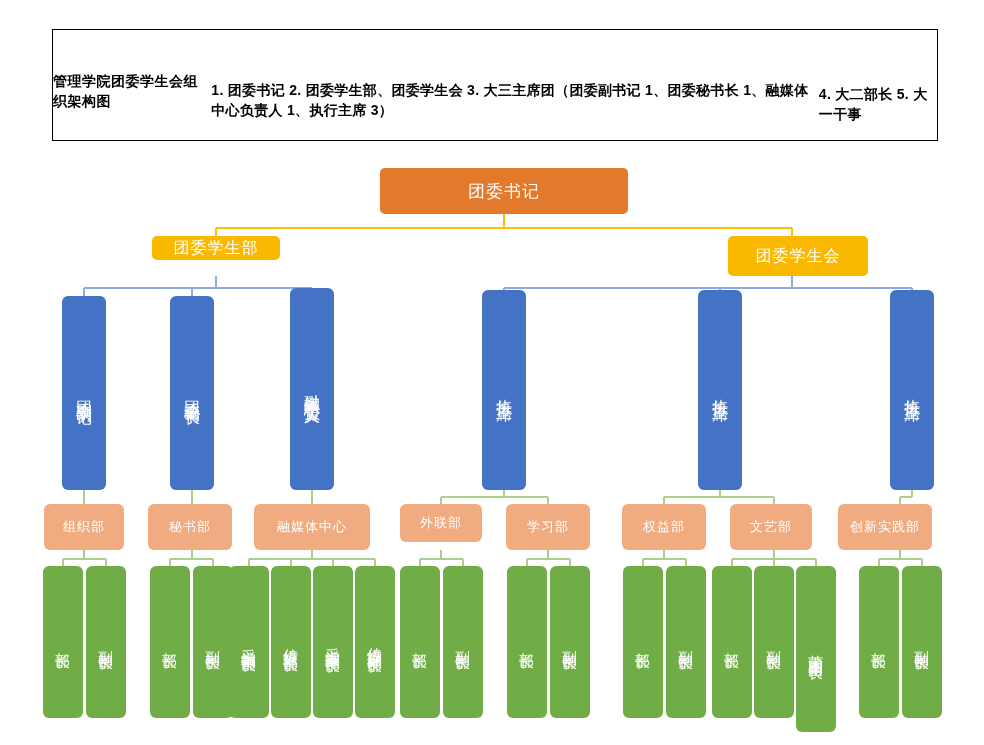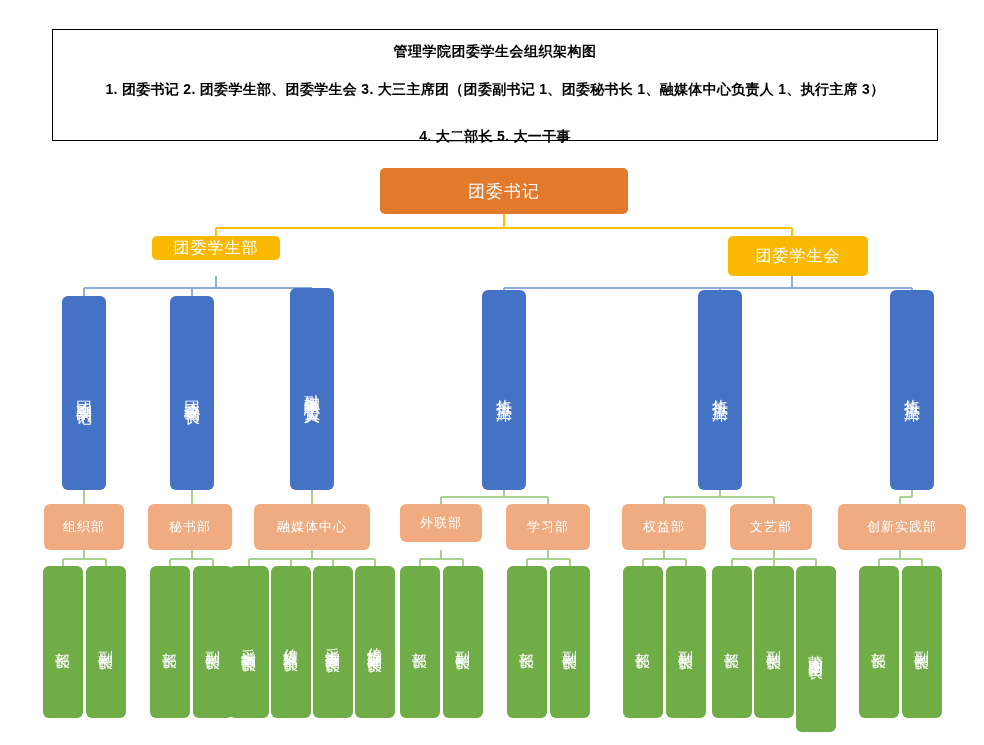--- a/index.html
+++ b/index.html
@@ -32,21 +32,20 @@
   .legend {
     position: absolute;
     left: 52px;
     top: 29px;
     width: 886px;
     height: 112px;
     border: 1px solid #000000;
     box-sizing: border-box;
     background: #ffffff;
     display: flex;
-    flex-direction: column;
     align-items: center;
     justify-content: flex-start;
     padding-top: 11px;
   }
   .legend-title {
     font-size: 14px;
     font-weight: bold;
     color: #000000;
     letter-spacing: 0.5px;
     line-height: 20px;
@@ -235,21 +234,21 @@
     <span class="vtext">执行主席</span>
   </div>
 
   <div class="node dept htext" style="left:44px; top:504px; width:80px; height:46px;">组织部</div>
   <div class="node dept htext" style="left:148px; top:504px; width:84px; height:46px;">秘书部</div>
   <div class="node dept htext" style="left:254px; top:504px; width:116px; height:46px;">融媒体中心</div>
   <div class="node dept htext" style="left:400px; top:504px; width:82px; height:38px;">外联部</div>
   <div class="node dept htext" style="left:506px; top:504px; width:84px; height:46px;">学习部</div>
   <div class="node dept htext" style="left:622px; top:504px; width:84px; height:46px;">权益部</div>
   <div class="node dept htext" style="left:730px; top:504px; width:82px; height:46px;">文艺部</div>
-  <div class="node dept htext" style="left:838px; top:504px; width:128px; height:46px;">创新实践部</div>
+  <div class="node dept htext" style="left:838px; top:504px; width:94px; height:46px;">创新实践部</div>
 
   <div class="node leaf" style="left:43px; top:566px; width:40px; height:152px;">
     <span class="vtext">部长</span>
   </div>
   <div class="node leaf" style="left:86px; top:566px; width:40px; height:152px;">
     <span class="vtext">副部长</span>
   </div>
 
   <div class="node leaf" style="left:150px; top:566px; width:40px; height:152px;">
     <span class="vtext">部长</span>

